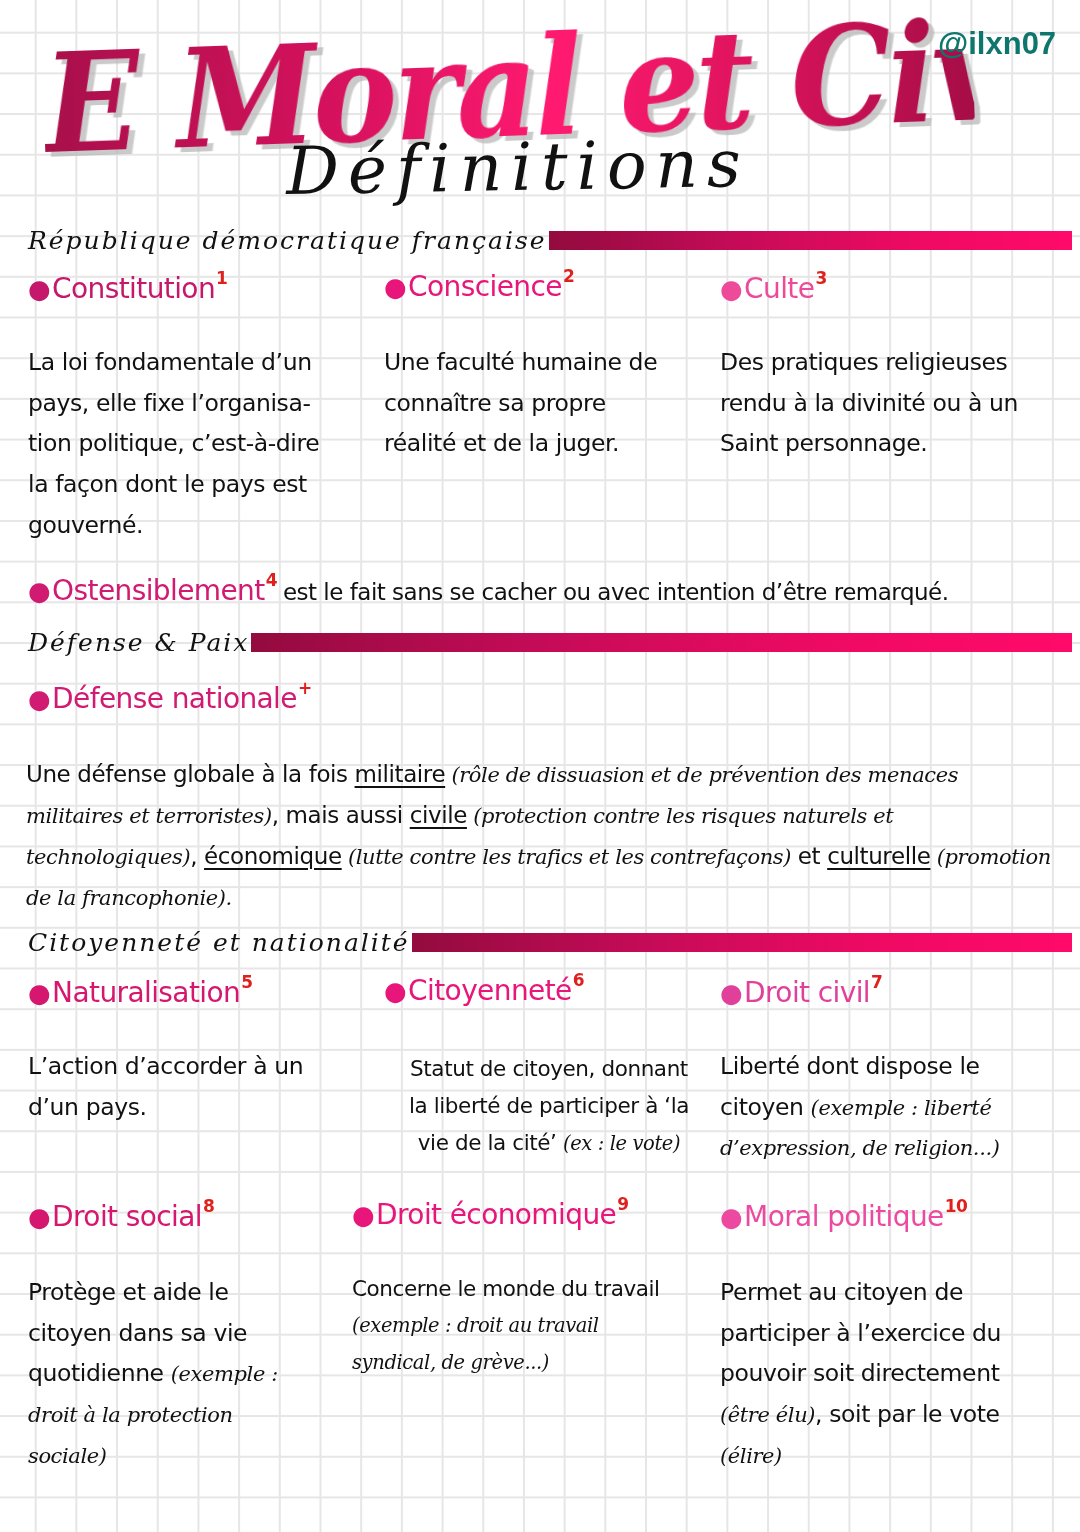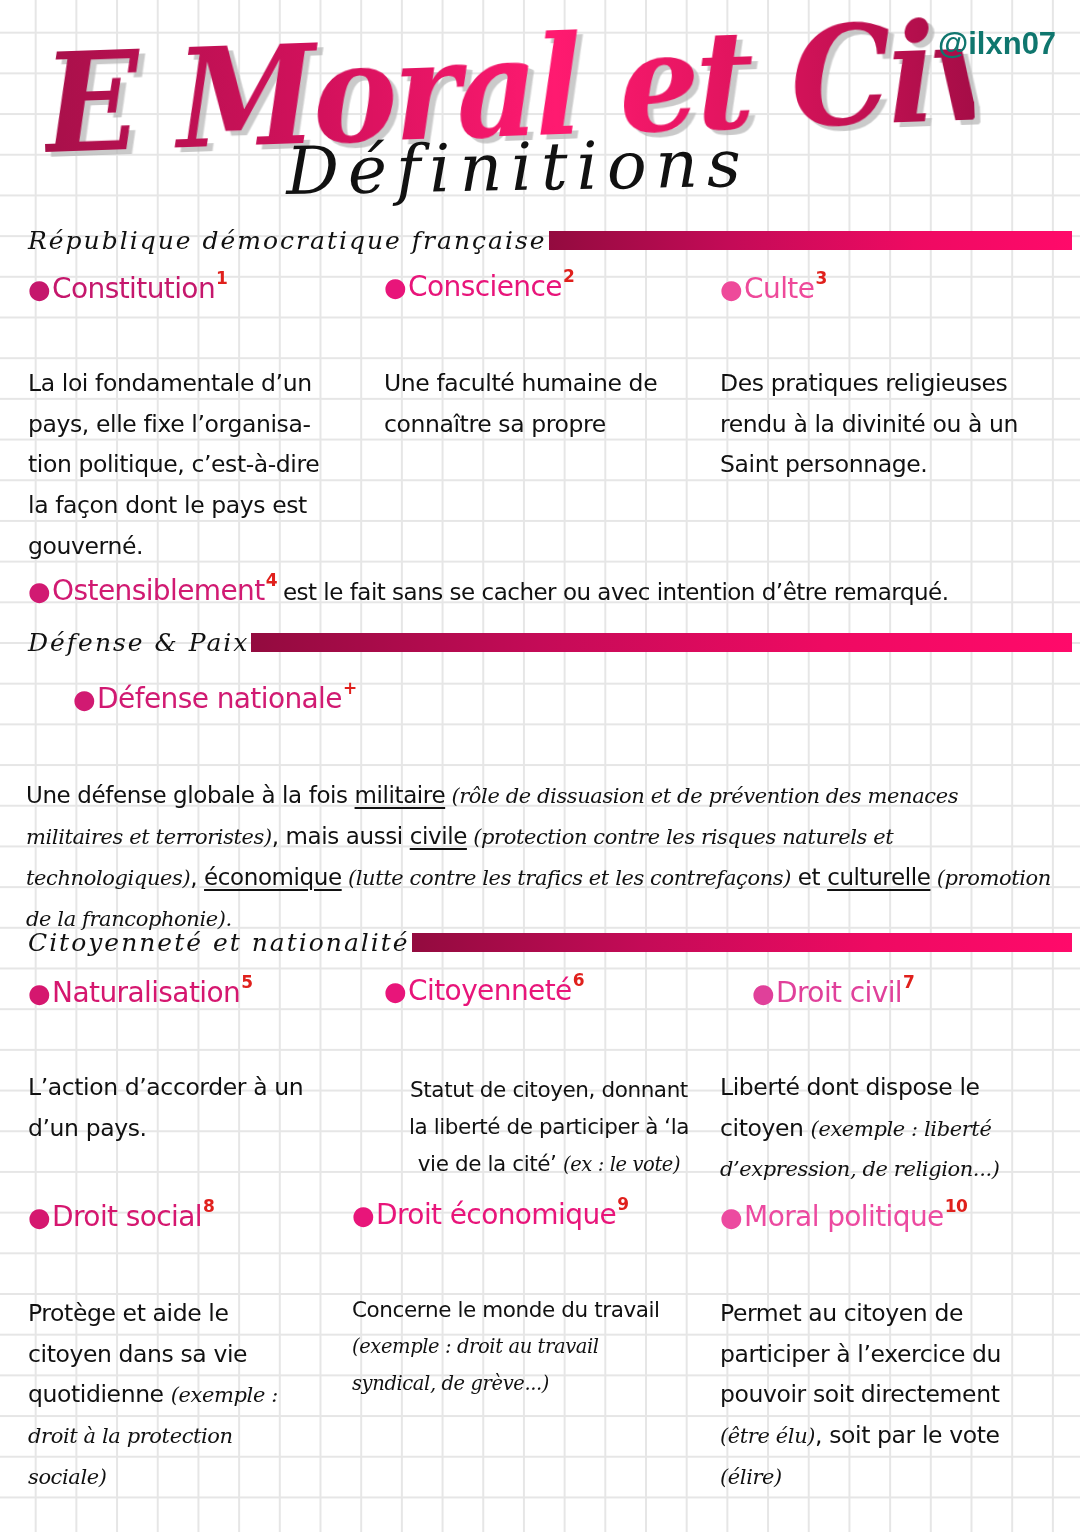--- a/index.html
+++ b/index.html
@@ -46,21 +46,21 @@
       background: linear-gradient(90deg, #930b3f 0%, #c40b57 35%, #ee0a62 70%, #ff0a6a 100%);
     }
     .term {
       position: absolute; font-family: "DejaVu Sans", sans-serif; font-size: 28px;
       white-space: nowrap; letter-spacing: -0.6px;
     }
     .term .dot { font-size: 26px; margin-right: 2px; }
     .term sup { color: #e0201c; font-size: 17px; font-weight: bold; position: relative; top: -4px; margin-left: 1px; }
     .def {
       position: absolute; font-family: "DejaVu Sans", sans-serif; font-size: 23.5px;
-      line-height: 40.7px; color: #111; letter-spacing: -0.4px; margin-top: 21px;
+      line-height: 40.7px; color: #111; letter-spacing: -0.4px;
     }
     .def .ex { font-family: "DejaVu Serif", serif; font-style: italic; font-size: 21px; }
     .def.small { font-size: 21.5px; line-height: 37px; }
     .def.small .ex { font-size: 19.5px; }
     .wide-def {
       left: 26px; top: 754px; width: 1030px; font-size: 23px; line-height: 40px;
     }
     .wide-def u { text-underline-offset: 4px; text-decoration-thickness: 2px; }
     .ost-line { left: 28px; top: 574px; white-space: nowrap; }
     .ost-line .rest { font-size: 23px; color: #111; letter-spacing: -0.5px; margin-left: 6px; }
@@ -87,41 +87,42 @@
   <div>la façon dont le pays est</div>
   <div>gouverné.</div>
 </div>
 
 <div class="term" style="left:384px; top:270px;">
   <span class="dot" style="color:#e8157a">●</span><span style="color:#e8157a">Conscience</span><sup>2</sup>
 </div>
 <div class="def" style="left:384px; top:342px; width:320px;">
   <div>Une faculté humaine de</div>
   <div>connaître sa propre</div>
+  <div>réalité et de la juger.</div>
 </div>
 
 <div class="term" style="left:720px; top:272px;">
   <span class="dot" style="color:#ee4a9a">●</span><span style="color:#ee4a9a">Culte</span><sup>3</sup>
 </div>
 <div class="def" style="left:720px; top:342px; width:340px;">
   <div>Des pratiques religieuses</div>
   <div>rendu à la divinité ou à un</div>
   <div>Saint personnage.</div>
 </div>
 
 <div class="term ost-line">
   <span class="dot" style="color:#d11a72">●</span><span style="color:#d11a72">Ostensiblement</span><sup>4</sup><span class="rest">est le fait sans se cacher ou avec intention d’être remarqué.</span>
 </div>
 
 <div class="section-head" style="top:628px;">
   <span class="label">Défense &amp; Paix</span>
   <span class="bar"></span>
 </div>
 
-<div class="term" style="left:28px; top:682px;margin-left:45px;">
+<div class="term" style="left:28px; top:682px;">
   <span class="dot" style="color:#d11a72">●</span><span style="color:#d11a72">Défense nationale</span><sup>+</sup>
 </div>
 <div class="def wide-def">
   <span>Une défense globale à la fois </span><u>militaire</u><span class="ex"> (rôle de dissuasion et de prévention des menaces militaires et terroristes)</span><span>, mais aussi </span><u>civile</u><span class="ex"> (protection contre les risques naturels et technologiques)</span><span>, </span><u>économique</u><span class="ex"> (lutte contre les trafics et les contrefaçons)</span><span> et </span><u>culturelle</u><span class="ex"> (promotion de la francophonie).</span>
 </div>
 
 <div class="section-head" style="top:928px;">
   <span class="label">Citoyenneté et nationalité</span>
   <span class="bar"></span>
 </div>
@@ -136,21 +137,21 @@
 
 <div class="term" style="left:384px; top:974px;">
   <span class="dot" style="color:#e8157a">●</span><span style="color:#e8157a">Citoyenneté</span><sup>6</sup>
 </div>
 <div class="def small" style="left:384px; top:1050px; width:330px;text-align:center;">
   <div>Statut de citoyen, donnant</div>
   <div>la liberté de participer à ‘la</div>
   <div><span>vie de la cité’</span> <span class="ex">(ex : le vote)</span></div>
 </div>
 
-<div class="term" style="left:720px; top:976px;margin-left:32px;">
+<div class="term" style="left:720px; top:976px;">
   <span class="dot" style="color:#e0409a">●</span><span style="color:#e0409a">Droit civil</span><sup>7</sup>
 </div>
 <div class="def" style="left:720px; top:1046px; width:340px;">
   <div>Liberté dont dispose le</div>
   <div><span>citoyen</span> <span class="ex">(exemple : liberté</span></div>
   <div class="ex">d’expression, de religion...)</div>
 </div>
 
 <div class="term" style="left:28px; top:1200px;">
   <span class="dot" style="color:#d5176f">●</span><span style="color:#d5176f">Droit social</span><sup>8</sup>

